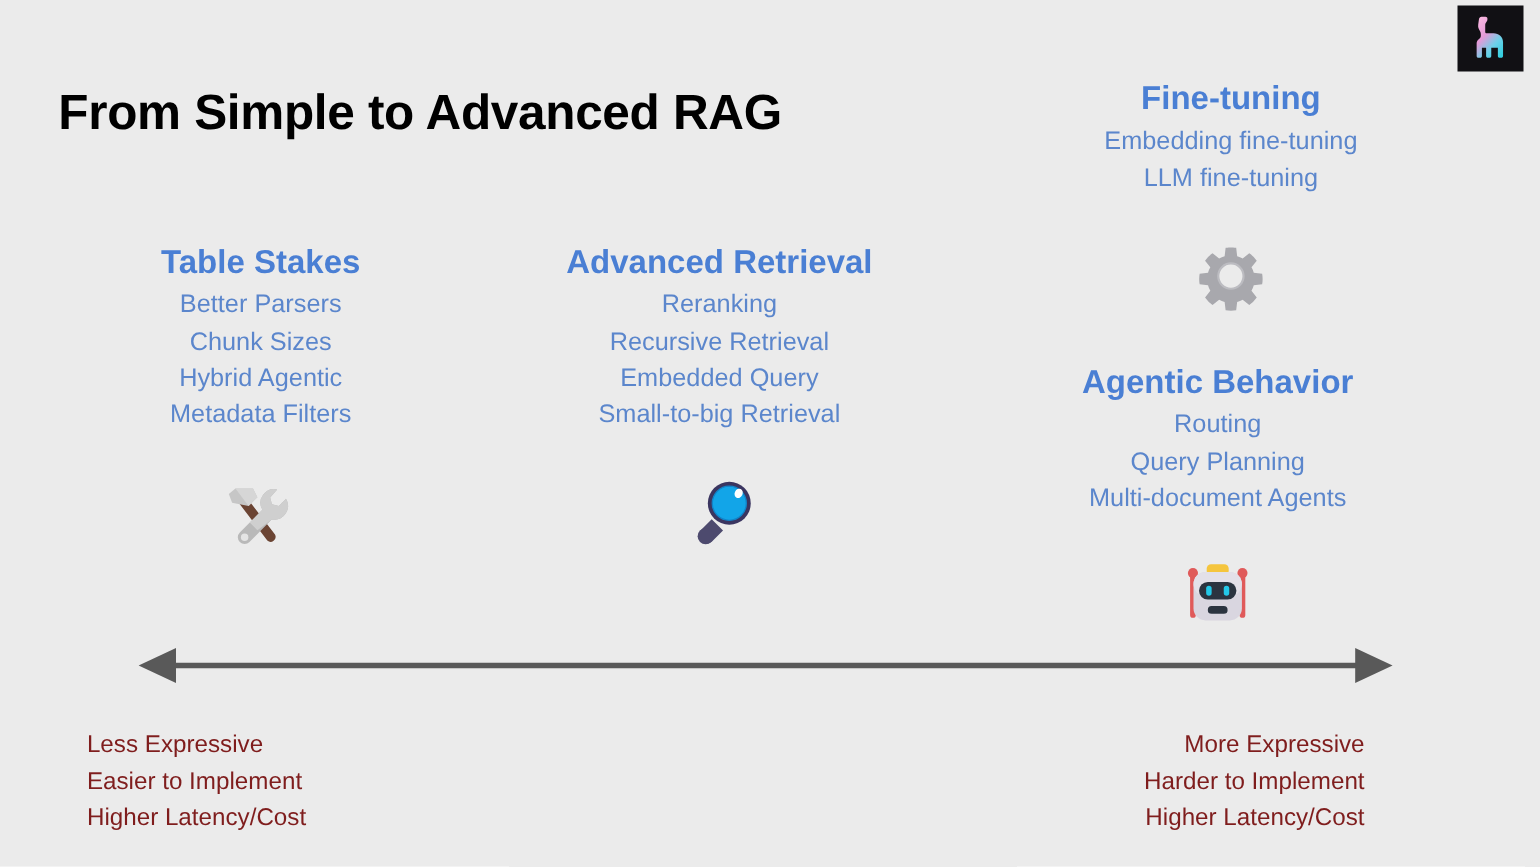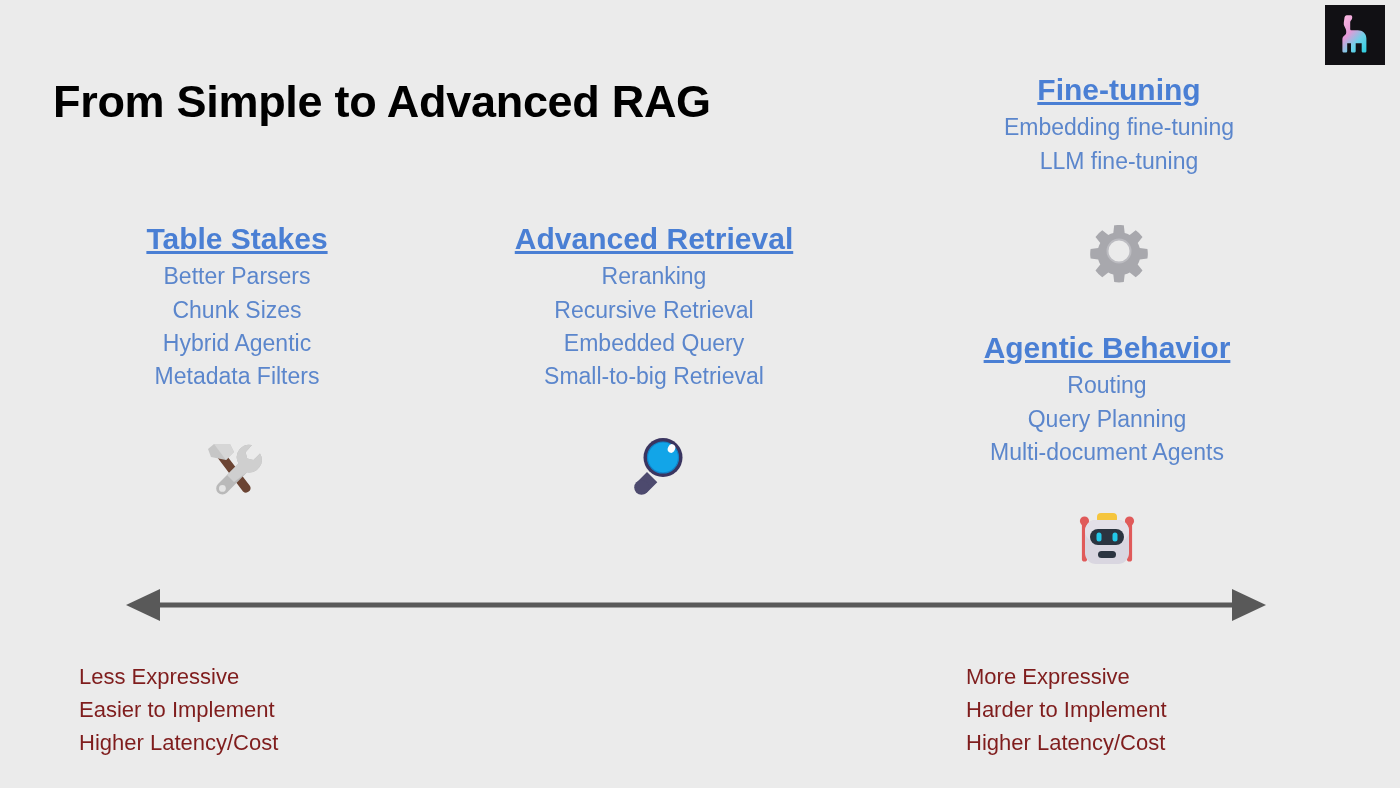--- a/index.html
+++ b/index.html
@@ -47,21 +47,20 @@
   .group {
     position: absolute;
     text-align: center;
   }
   .group-heading {
     font-size: 30px;
     font-weight: bold;
     color: #4a7fd4;
     line-height: 1.18;
     white-space: nowrap;
-    text-decoration: underline;
   }
   .group-items {
     margin-top: 4px;
   }
   .group-item {
     font-size: 23px;
     color: #5b86cc;
     line-height: 1.45;
     white-space: nowrap;
     text-align: center;
@@ -94,21 +93,21 @@
 
   
   .caption {
     position: absolute;
     font-size: 22px;
     color: #7f1d1d;
     line-height: 1.5;
     white-space: nowrap;
   }
   #caption-left  { left: 79px;  top: 660px; text-align: left; }
-  #caption-right { left: 966px; top: 660px; text-align: left; }
+  #caption-right { left: 1040px; top: 660px; text-align: right; }
 </style>
 </head>
 <body>
 
 <div id="slide">
 
   <div id="logo">
     <svg width="40" height="44" viewBox="0 0 40 44">
       <defs>
         <linearGradient id="llamaGrad" x1="0.15" y1="0" x2="0.85" y2="1">

